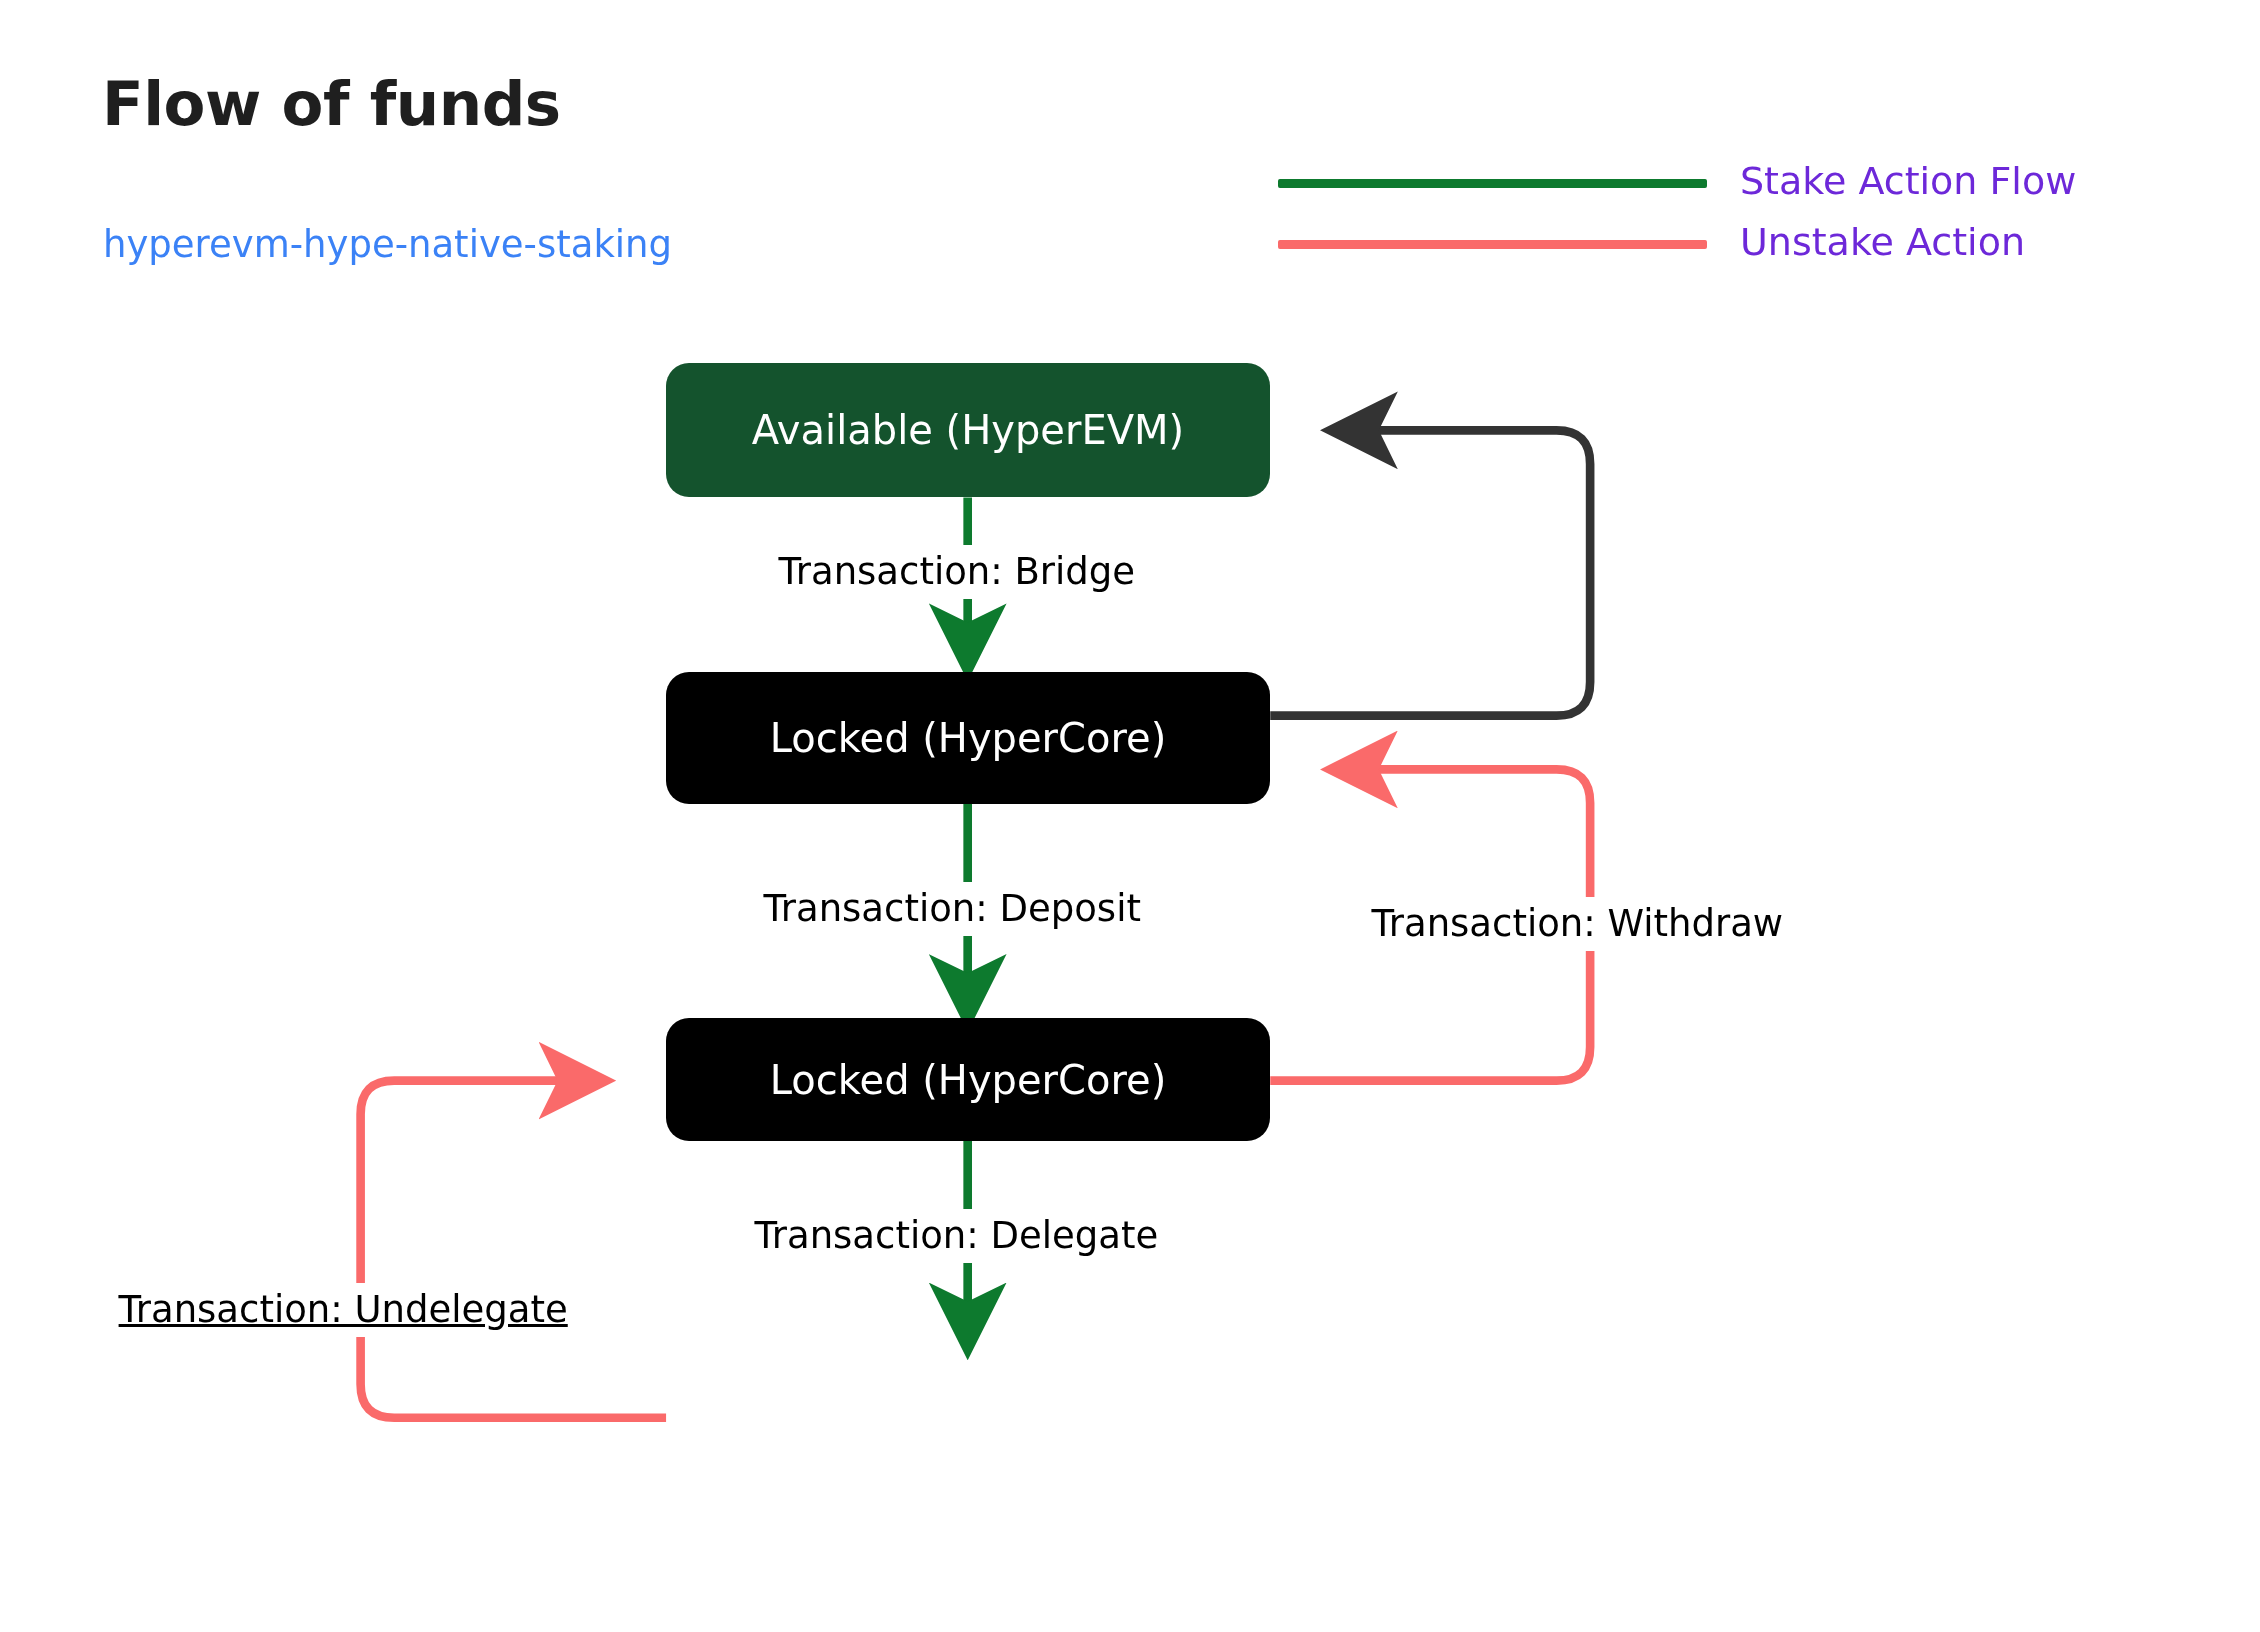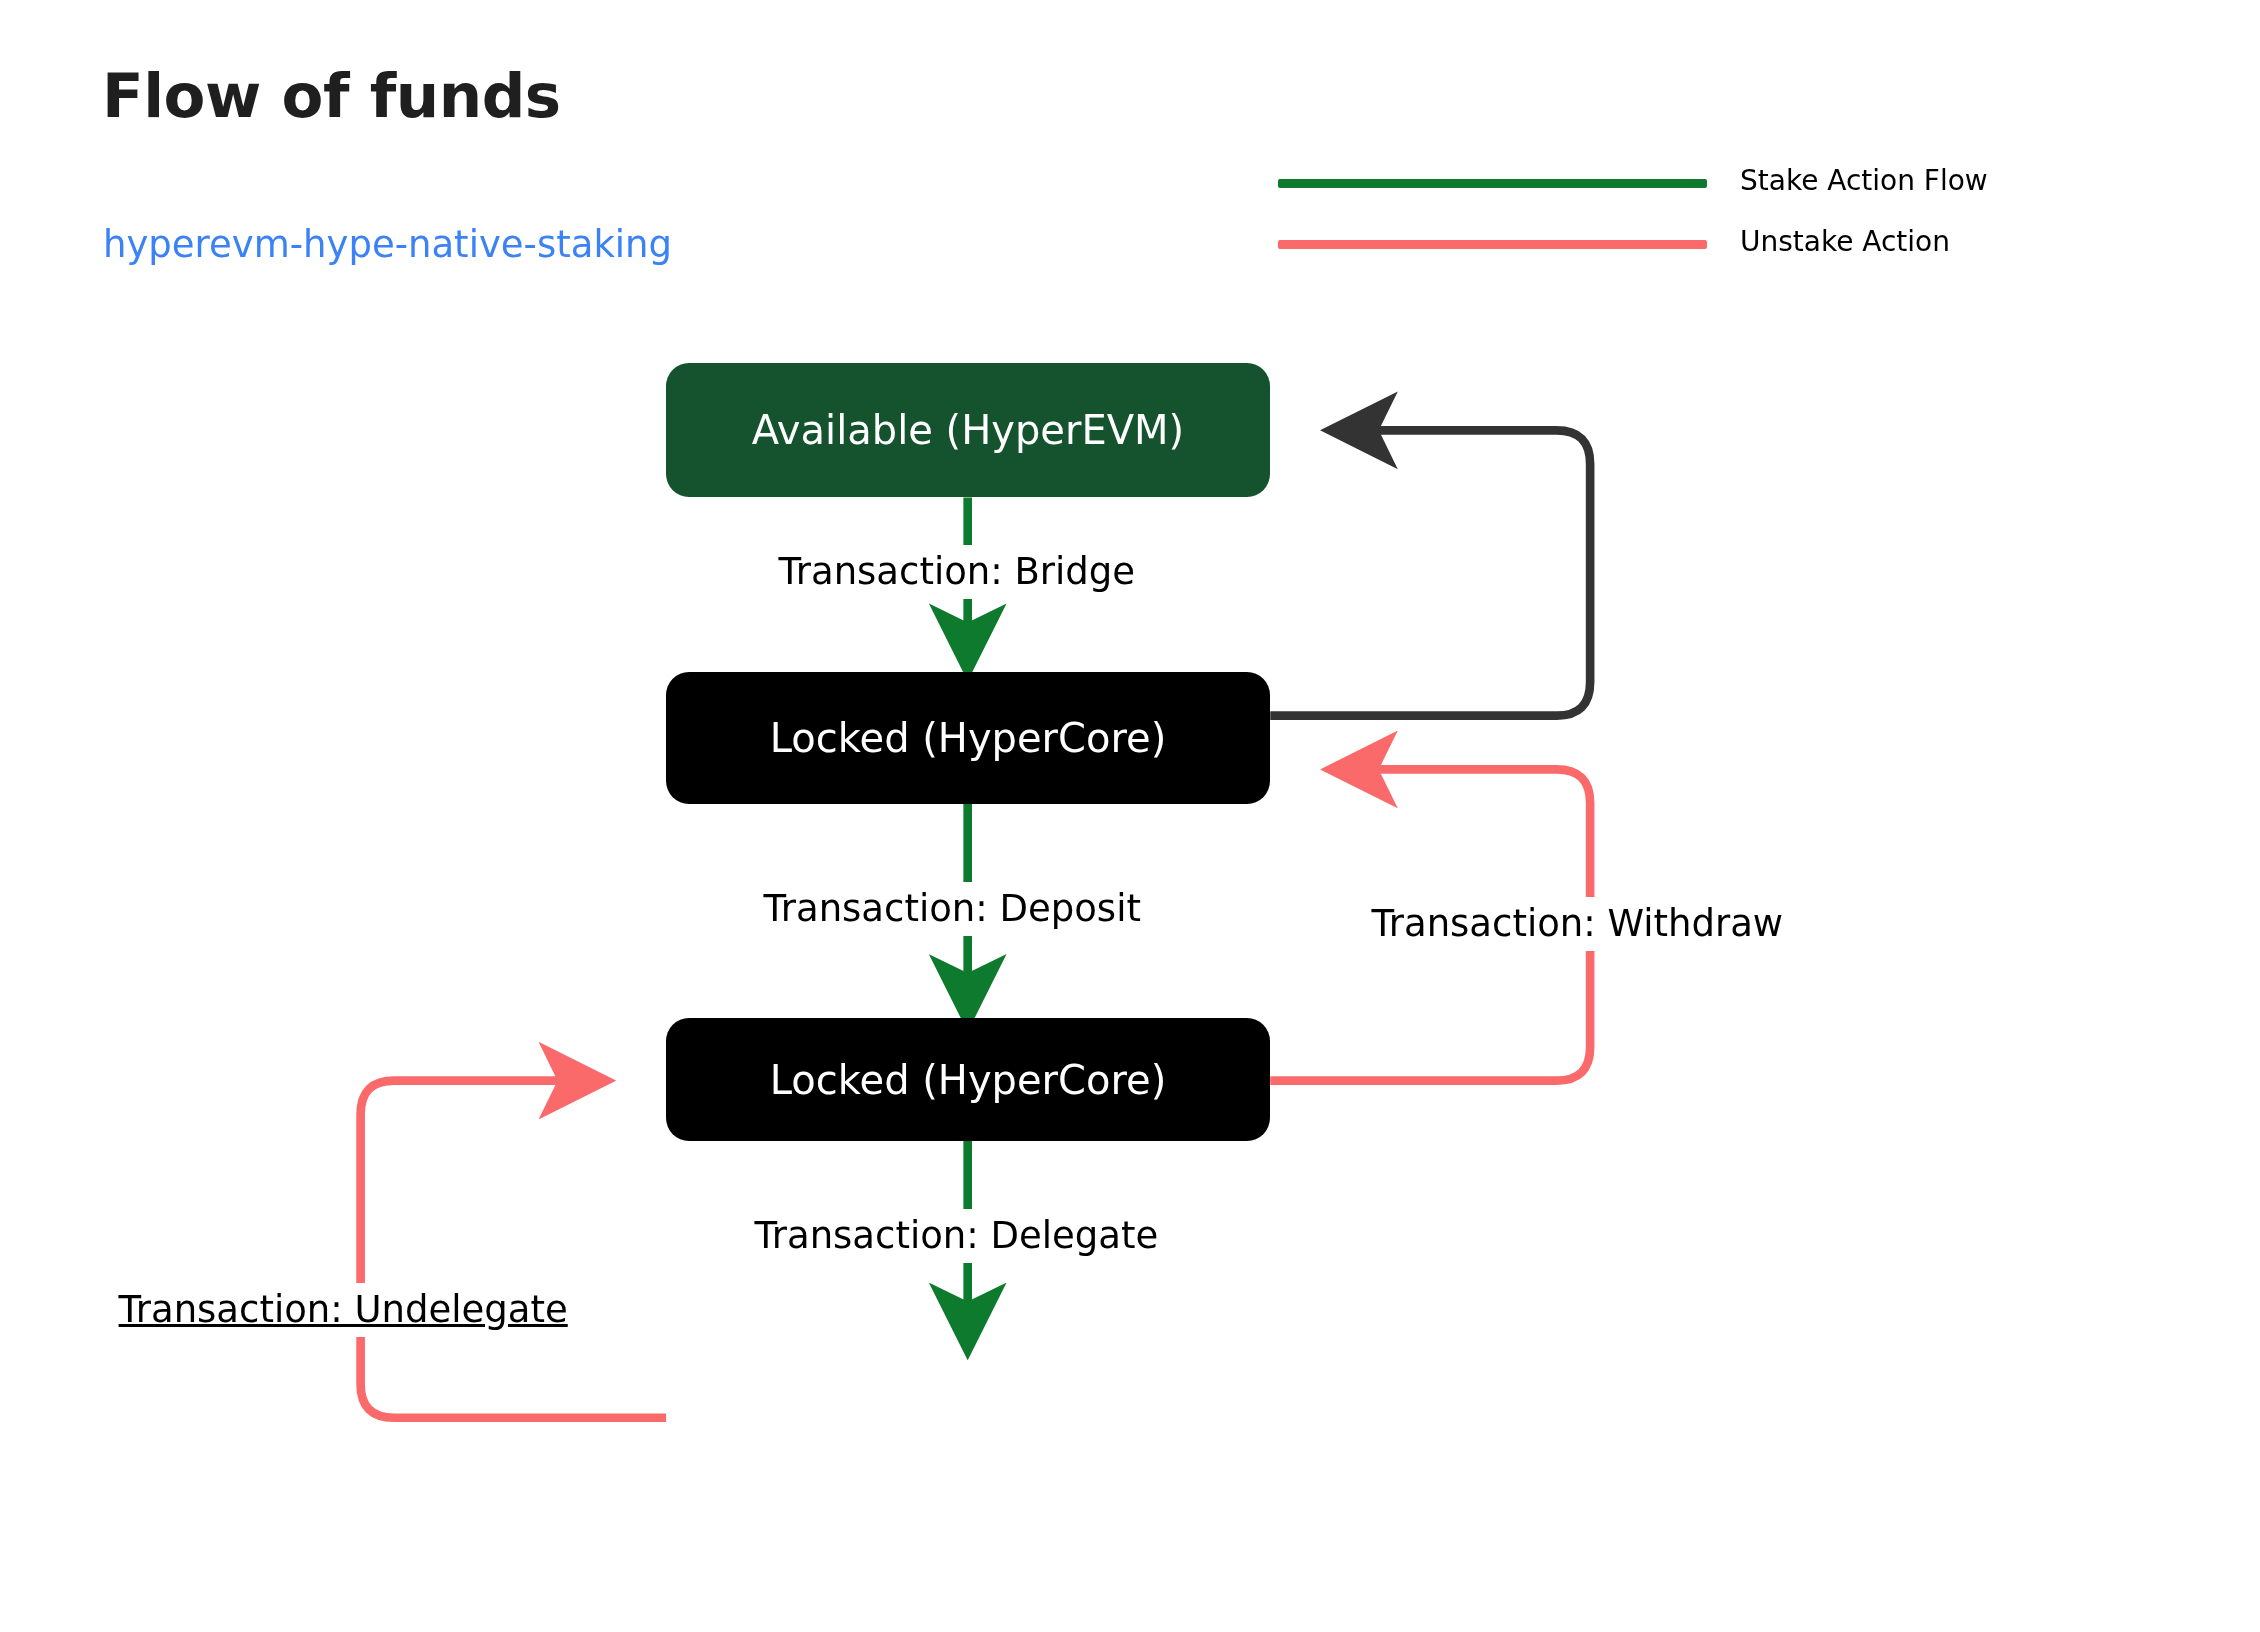--- a/index.html
+++ b/index.html
@@ -16,21 +16,21 @@
   }
   #stage {
     position: absolute;
     inset: 0;
     width: 2261px;
     height: 1632px;
   }
   .title {
     position: absolute;
     left: 102px;
-    top: 60px;
+    top: 68px;
     font-size: 61px;
     font-weight: 700;
     color: #1f1f1f;
     letter-spacing: -0.5px;
     white-space: nowrap;
   }
   .subtitle {
     position: absolute;
     left: 103px;
     top: 223px;
@@ -56,22 +56,22 @@
     left: 0;
     top: 25px;
     width: 429px;
     height: 8.6px;
     border-radius: 1.9px;
   }
   .legend-label {
     position: absolute;
     left: 462px;
     top: 0px;
-    font-size: 28px;
-    color: #000000;
+    font-size: 38px;
+    color: #6d28d9;
     white-space: nowrap;
     line-height: 54px;
   }
   .node {
     position: absolute;
     display: flex;
     align-items: center;
     justify-content: center;
     border-radius: 23px;
     font-size: 40px;

